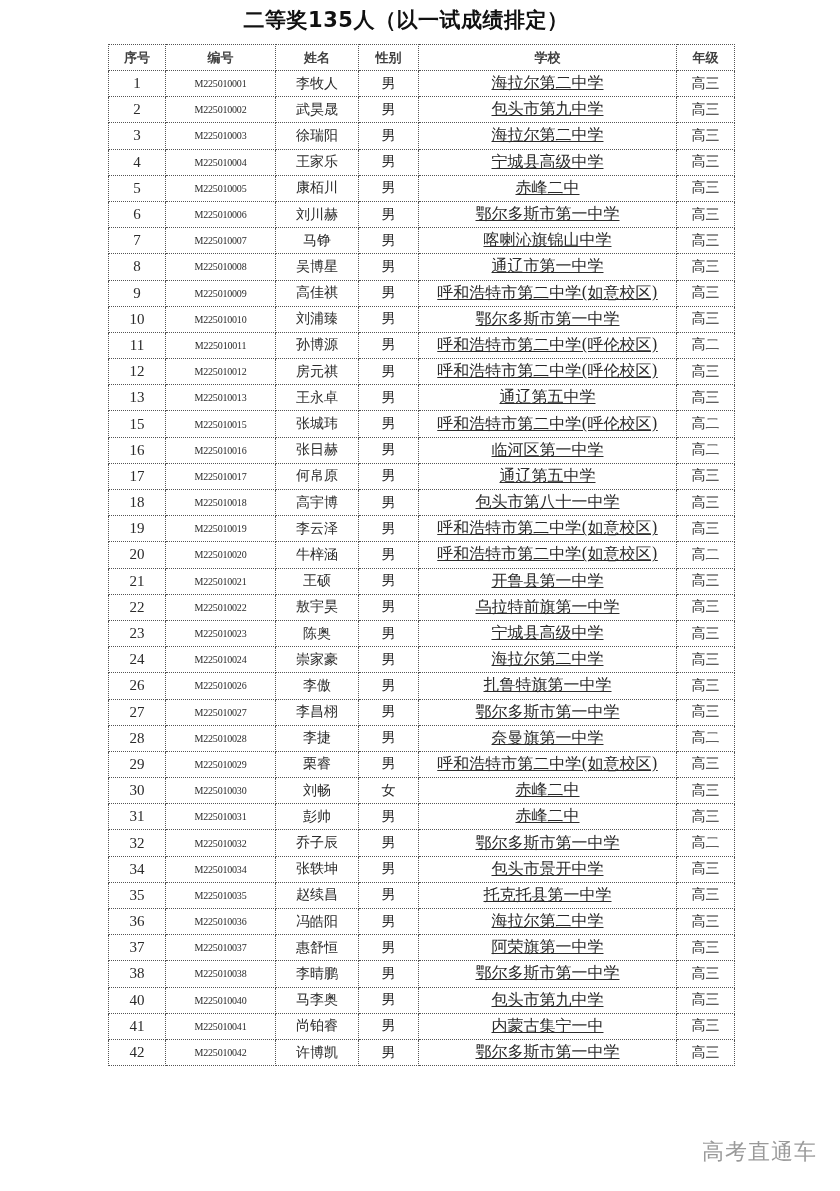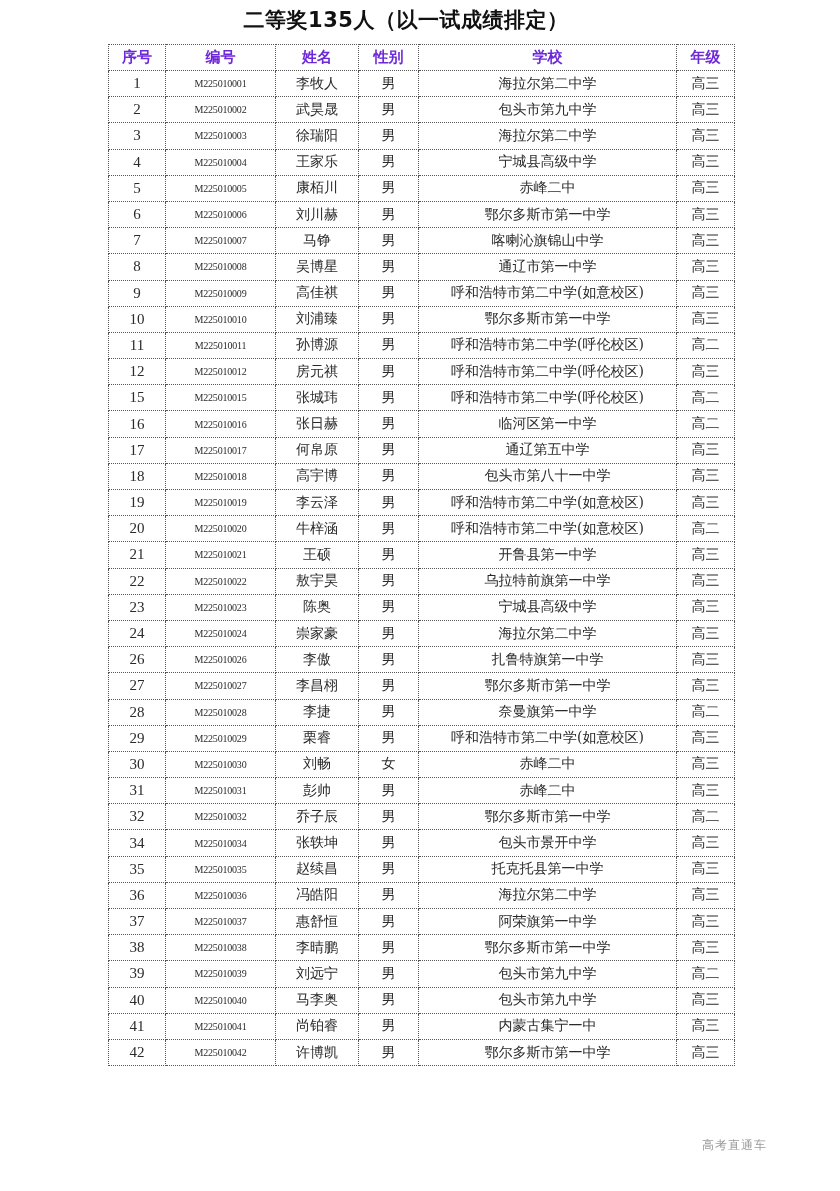--- a/index.html
+++ b/index.html
@@ -39,47 +39,48 @@
     table.roster td {
       border: 1px dotted #555;
       text-align: center;
       vertical-align: middle;
       padding: 0;
       overflow: hidden;
       white-space: nowrap;
     }
     table.roster th {
       height: 25px;
-      font-size: 15px;
+      font-size: 13px;
       font-weight: bold;
-      color: #6d28d9;
+      color: #404040;
       font-family: "DejaVu Sans", "Liberation Sans", sans-serif;
     }
     table.roster td {
       height: 25.2px;
       font-size: 14px;
       color: #2a2a2a;
     }
     table.roster td.col-id {
       font-family: "Liberation Serif", "DejaVu Serif", serif;
       font-size: 10px;
       letter-spacing: -0.2px;
     }
     table.roster td.col-no {
       font-family: "Liberation Serif", "DejaVu Serif", serif;
       font-size: 15px;
     }
     table.roster td.col-school {
-      font-size: 14px;
+      font-size: 16px;
+      text-decoration: underline;
     }
     .watermark {
       position: absolute;
       left: 702px;
       top: 1137px;
-      font-size: 12px;
+      font-size: 22px;
       color: rgba(120,120,120,0.75);
       font-family: "DejaVu Sans", "Liberation Sans", sans-serif;
       letter-spacing: 1px;
       text-shadow: 0 0 2px #fff, 0 0 1px #fff;
       pointer-events: none;
     }
   </style>
 </head>
 <body>
 
@@ -195,20 +196,28 @@
       </tr>
       <tr>
         <td class="col-no">12</td>
         <td class="col-id">M225010012</td>
         <td class="col-name">房元祺</td>
         <td class="col-gender">男</td>
         <td class="col-school">呼和浩特市第二中学(呼伦校区)</td>
         <td class="col-grade">高三</td>
       </tr>
       <tr>
+        <td class="col-no">13</td>
+        <td class="col-id">M225010013</td>
+        <td class="col-name">王永卓</td>
+        <td class="col-gender">男</td>
+        <td class="col-school">通辽第五中学</td>
+        <td class="col-grade">高三</td>
+      </tr>
+      <tr>
         <td class="col-no">15</td>
         <td class="col-id">M225010015</td>
         <td class="col-name">张城玮</td>
         <td class="col-gender">男</td>
         <td class="col-school">呼和浩特市第二中学(呼伦校区)</td>
         <td class="col-grade">高二</td>
       </tr>
       <tr>
         <td class="col-no">16</td>
         <td class="col-id">M225010016</td>
@@ -369,28 +378,20 @@
         <td class="col-school">阿荣旗第一中学</td>
         <td class="col-grade">高三</td>
       </tr>
       <tr>
         <td class="col-no">38</td>
         <td class="col-id">M225010038</td>
         <td class="col-name">李晴鹏</td>
         <td class="col-gender">男</td>
         <td class="col-school">鄂尔多斯市第一中学</td>
         <td class="col-grade">高三</td>
-      </tr>
-      <tr>
-        <td class="col-no">39</td>
-        <td class="col-id">M225010039</td>
-        <td class="col-name">刘远宁</td>
-        <td class="col-gender">男</td>
-        <td class="col-school">包头市第九中学</td>
-        <td class="col-grade">高二</td>
       </tr>
       <tr>
         <td class="col-no">40</td>
         <td class="col-id">M225010040</td>
         <td class="col-name">马李奥</td>
         <td class="col-gender">男</td>
         <td class="col-school">包头市第九中学</td>
         <td class="col-grade">高三</td>
       </tr>
       <tr>

